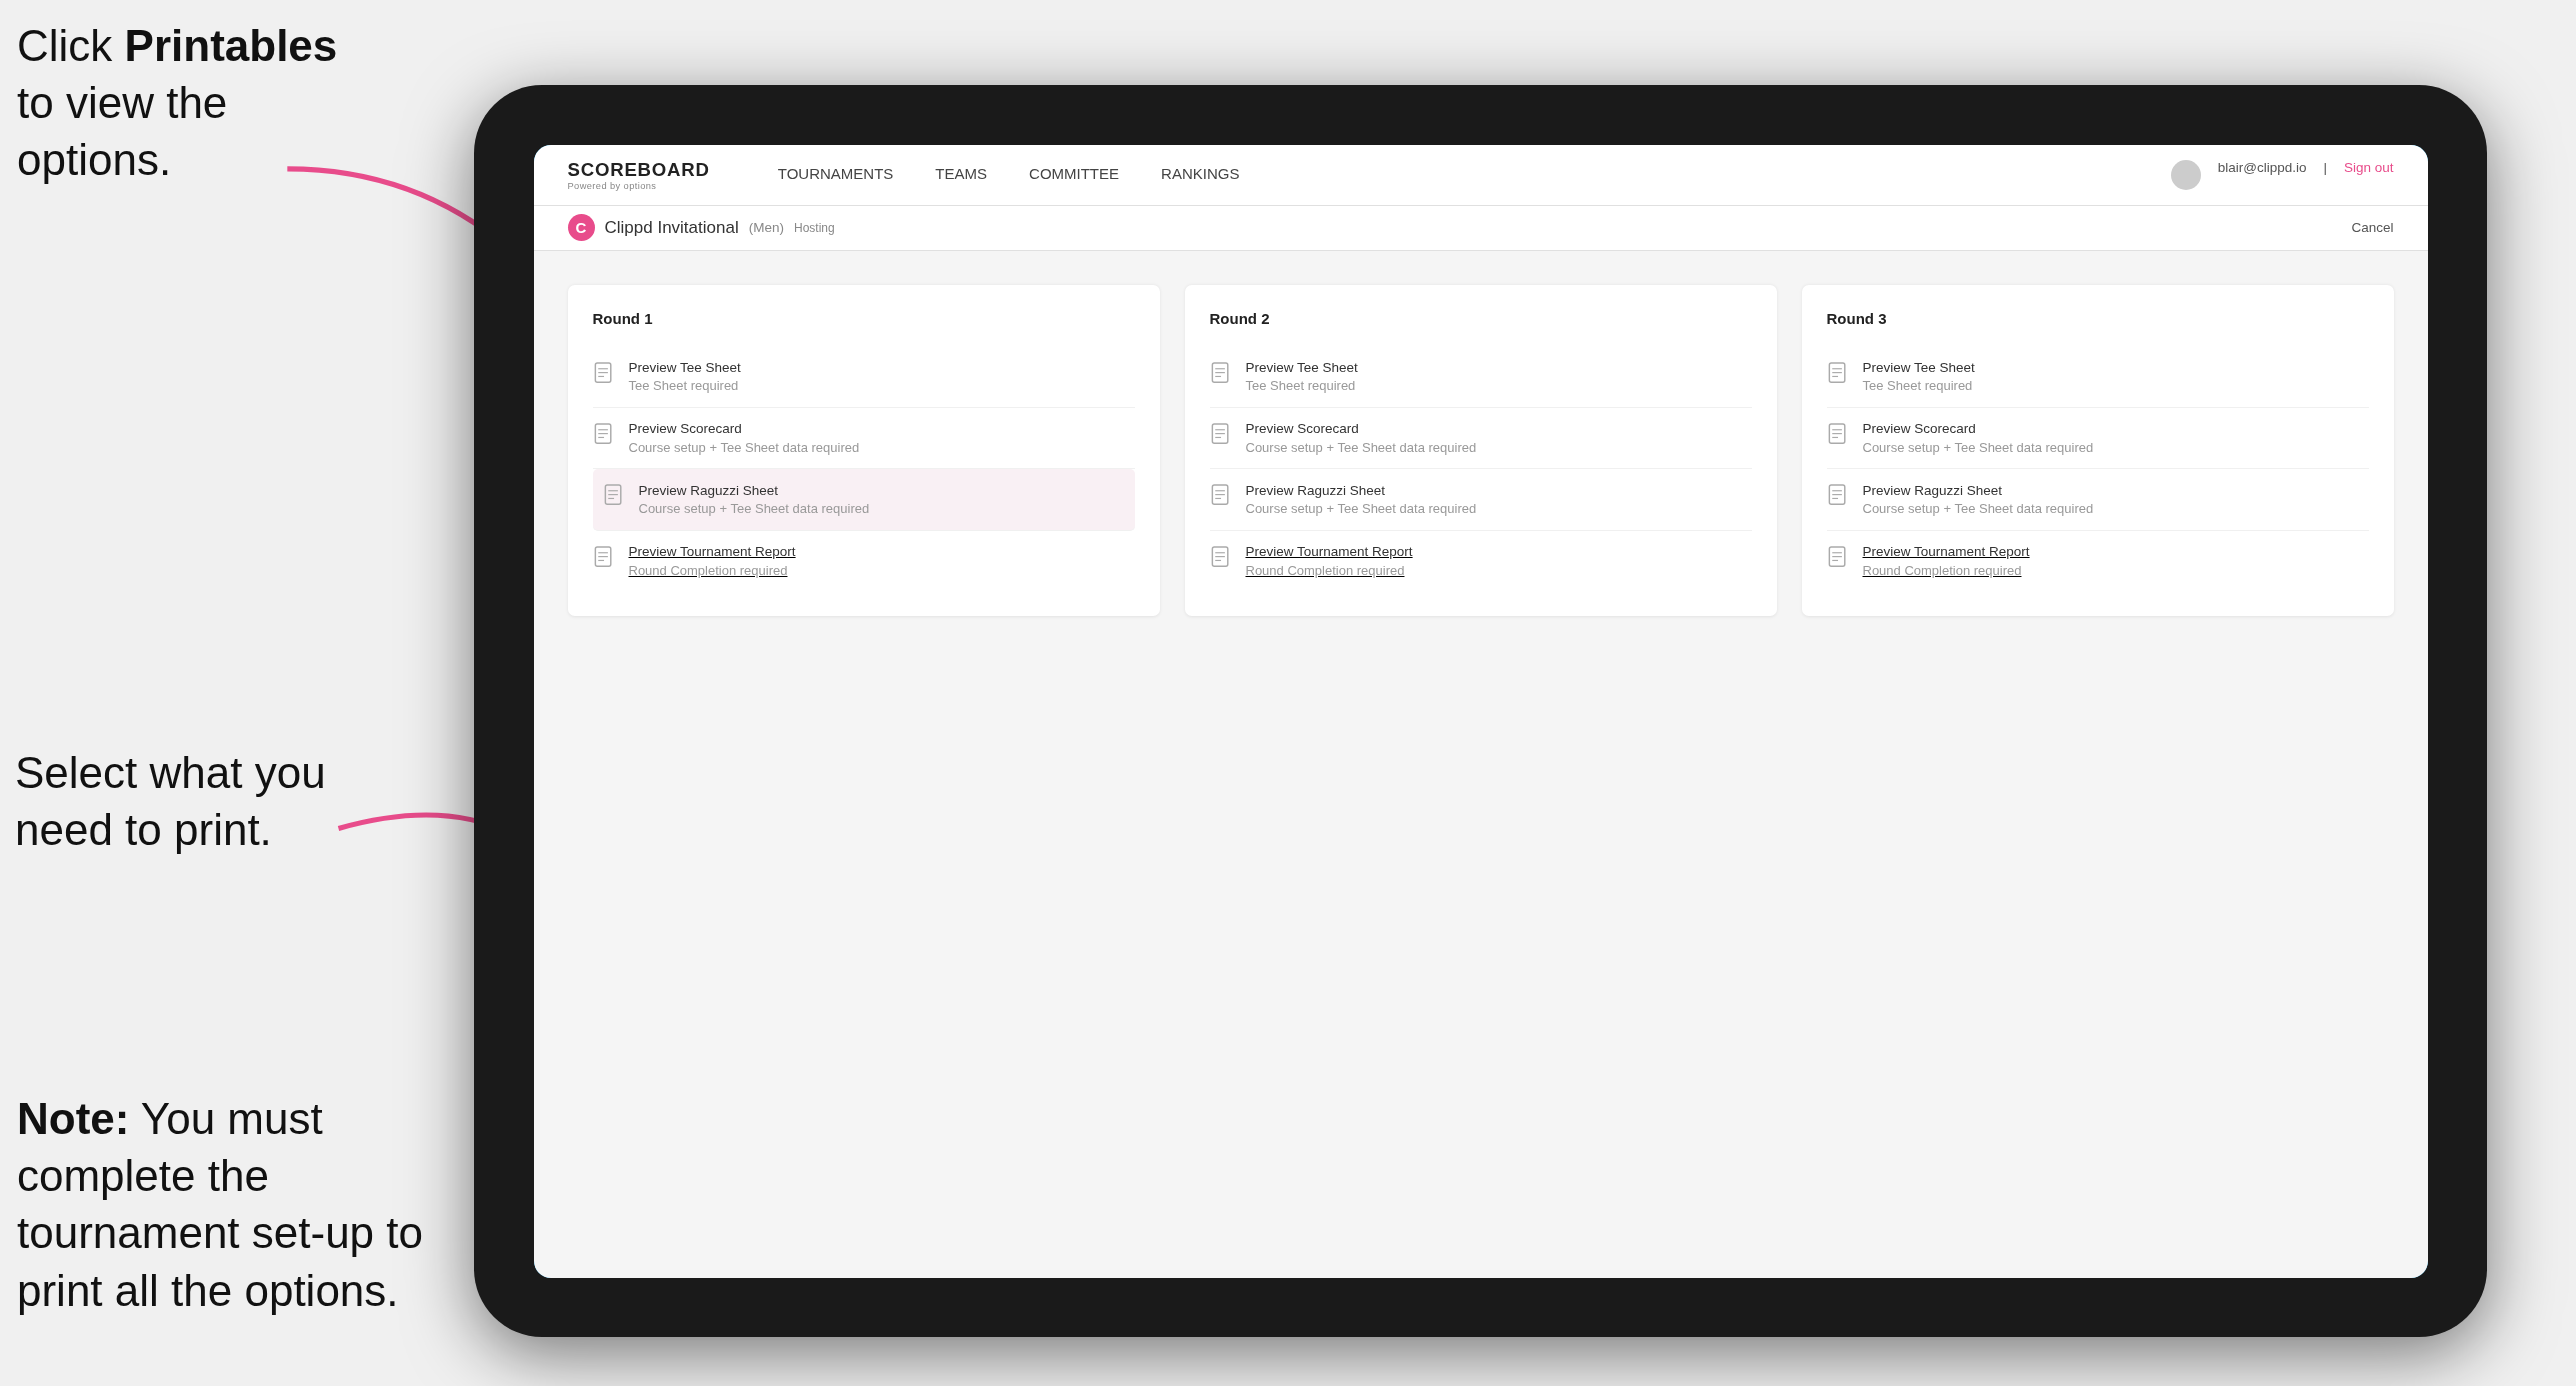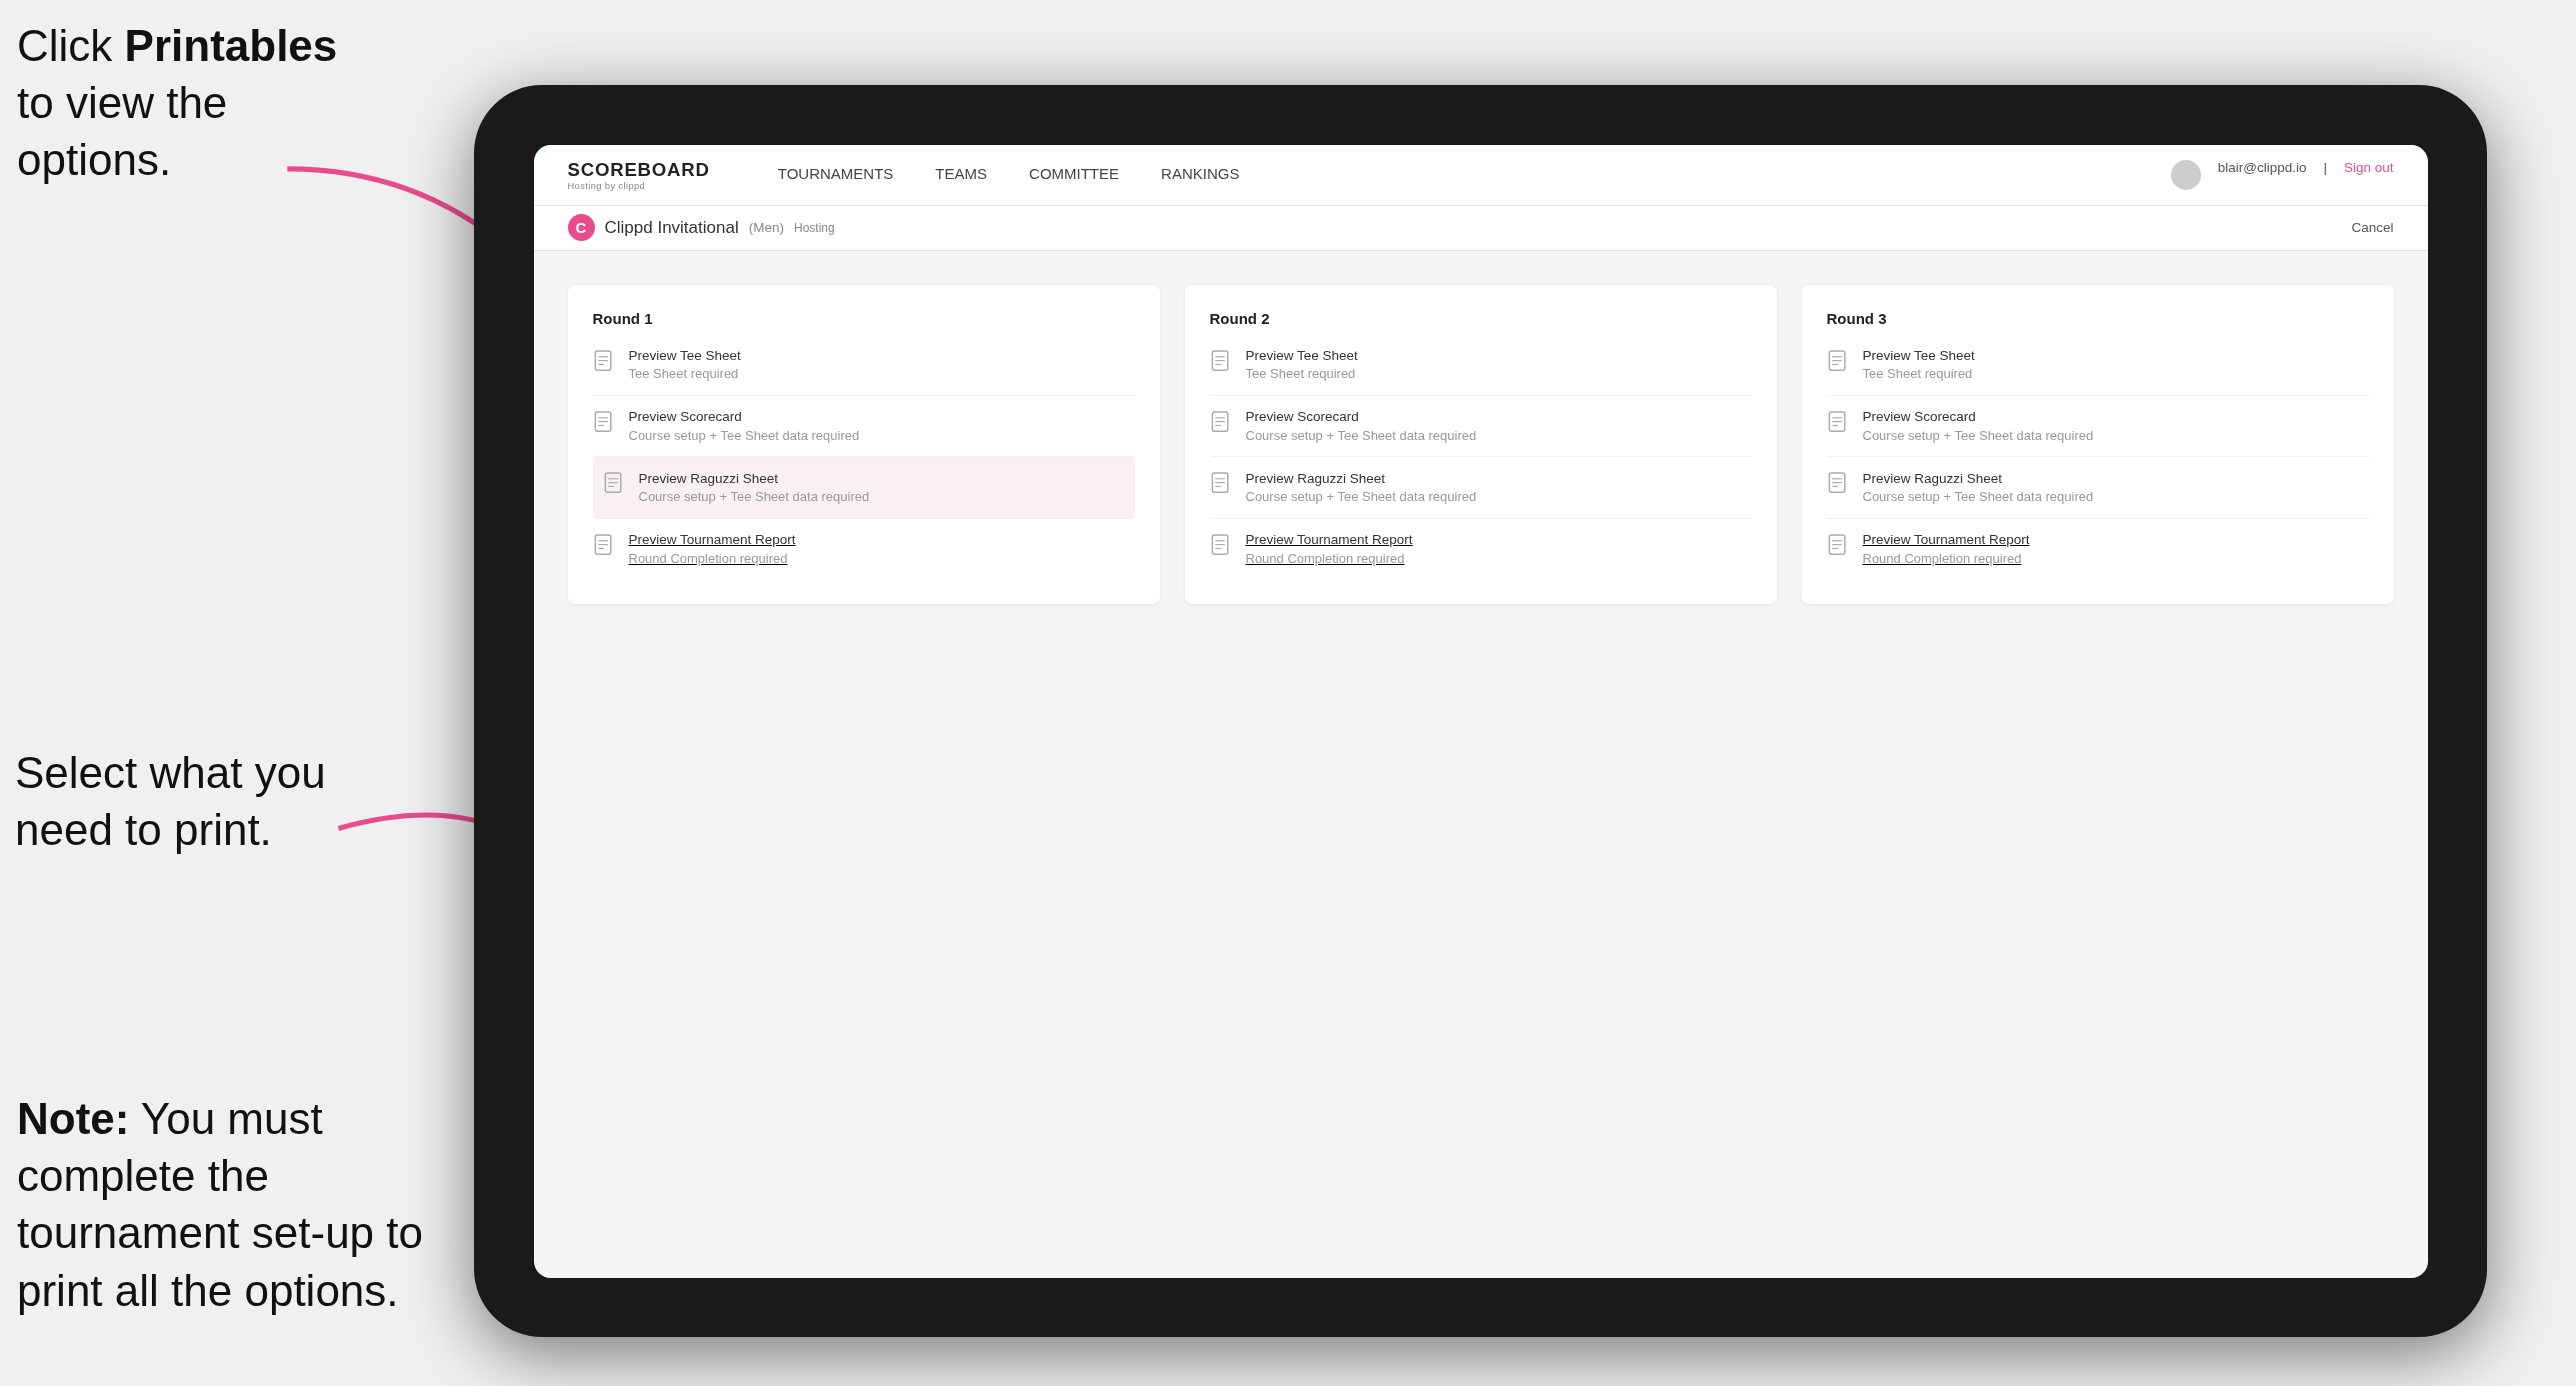--- a/index.html
+++ b/index.html
@@ -234,21 +234,21 @@
       background: #fff;
       border-radius: 6.8px;
       padding: 25px;
       box-shadow: 0 0.8px 3.4px rgba(0,0,0,0.08);
     }
 
     .round-title {
       font-size: 15px;
       font-weight: 700;
       color: #222;
-      margin-bottom: 8px;
+      margin-bottom: 20px;
     }
 
     .print-item {
       display: flex;
       align-items: flex-start;
       gap: 12px;
       padding: 13.5px 0;
       border-bottom: 0.8px solid #f0f0f0;
       cursor: pointer;
     }
@@ -321,21 +321,21 @@
 <div class="annotation-bottom">
   <span><strong>Note:</strong> You must complete the tournament set-up to print all the options.</span>
 </div>
 
 <div class="tablet-frame">
   <div class="tablet-screen">
 
     <div class="top-nav">
       <div class="logo-area">
         <span class="logo-title">SCOREBOARD</span>
-        <span class="logo-sub">Hosting by clippd</span>
+        <span class="logo-sub">Powered by options</span>
       </div>
       <div class="nav-links">
         <span class="nav-link">TOURNAMENTS</span>
         <span class="nav-link">TEAMS</span>
         <span class="nav-link">COMMITTEE</span>
         <span class="nav-link">RANKINGS</span>
       </div>
       <div class="nav-right">
         <div class="user-avatar"></div>
         <span>blair@clippd.io</span>

